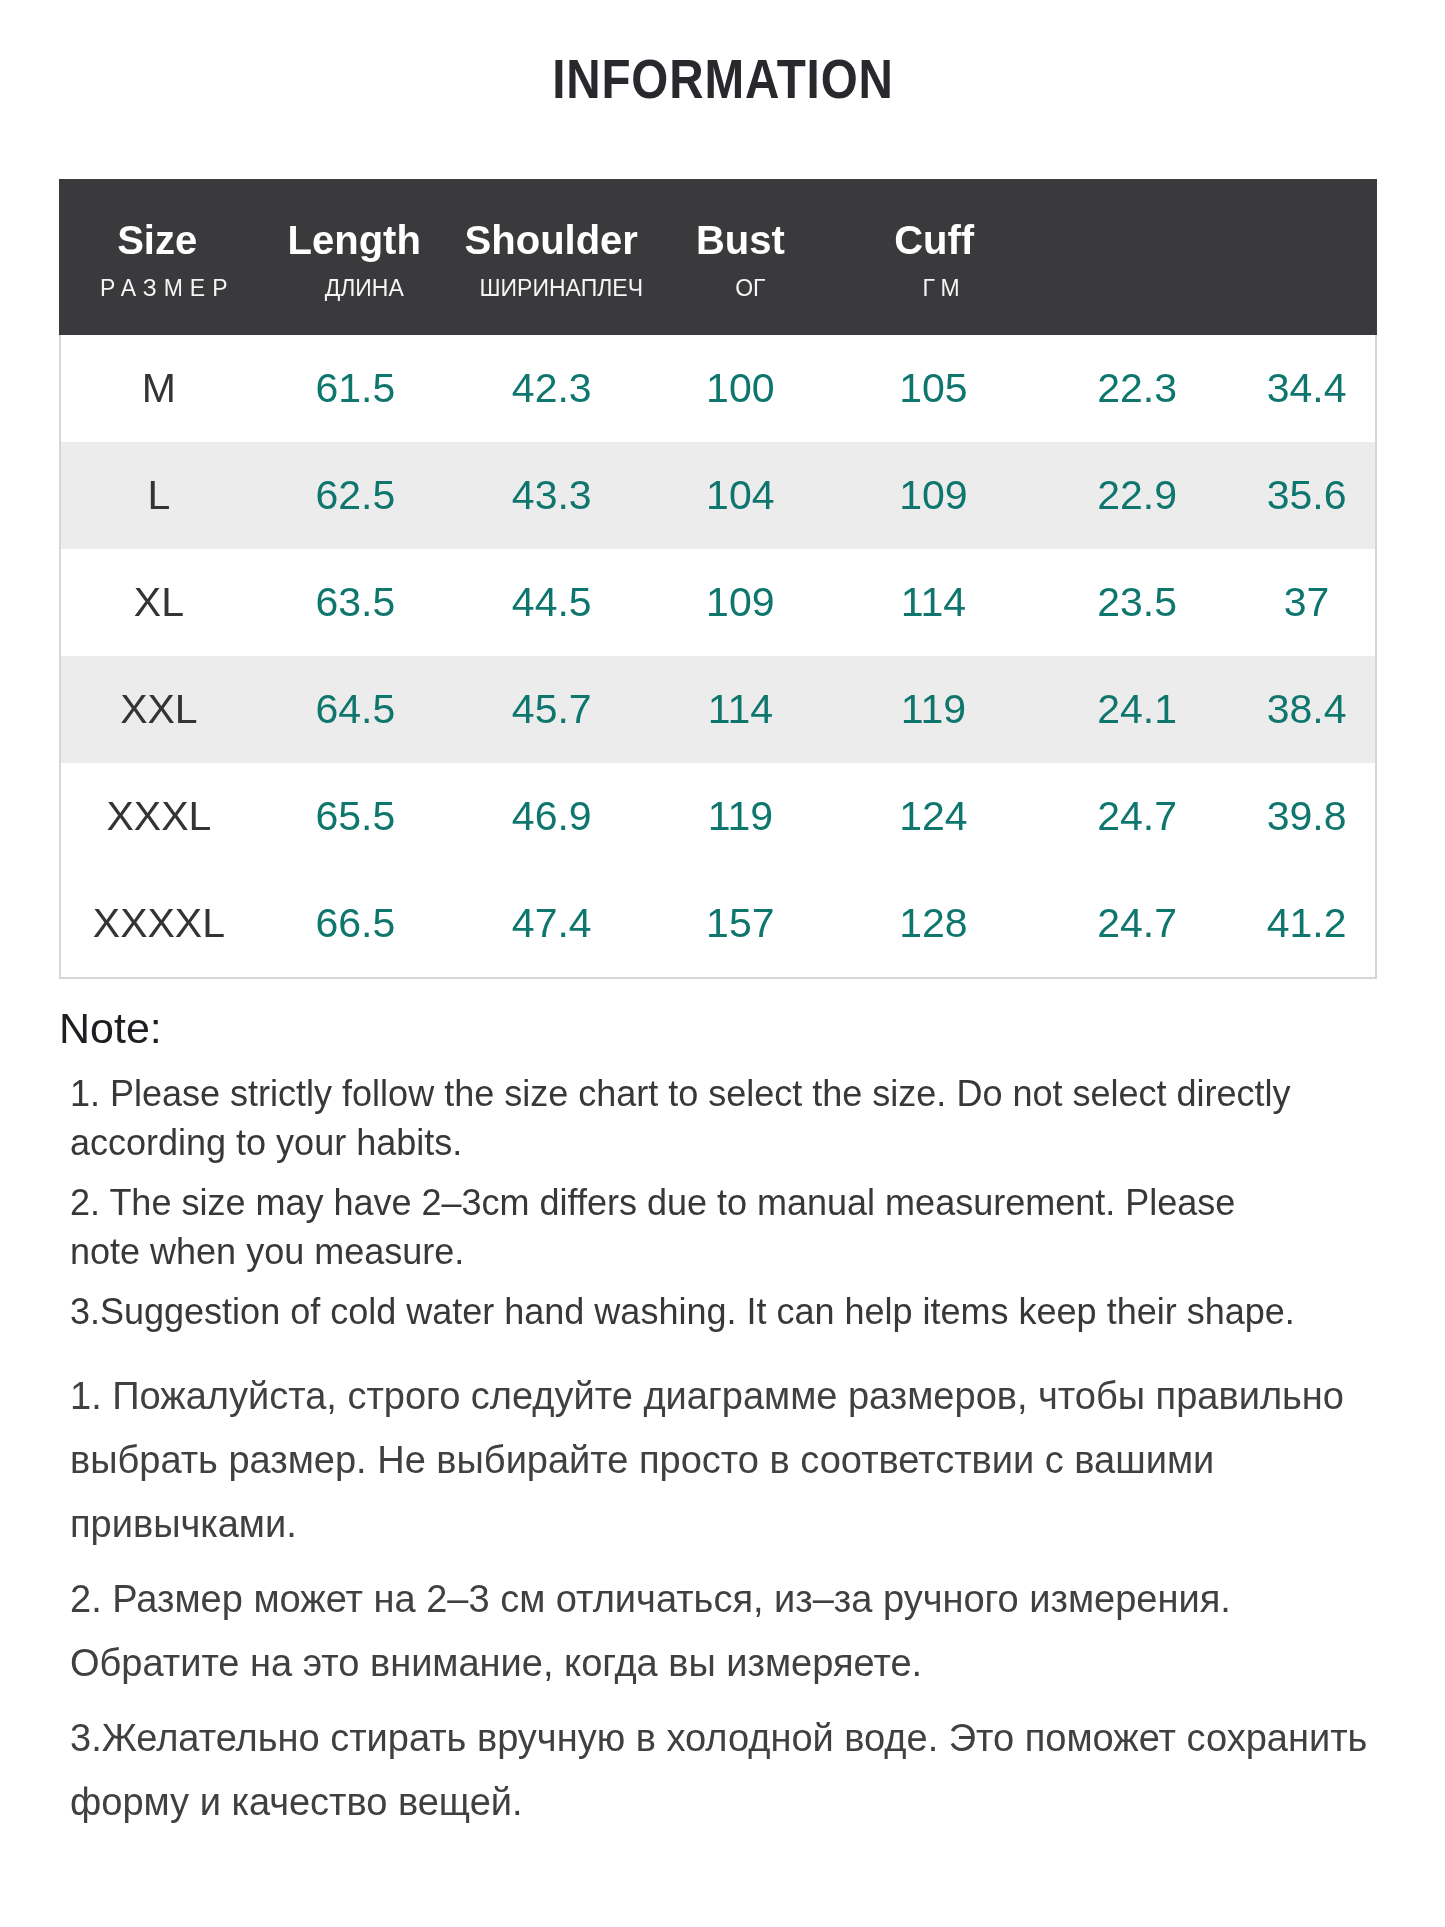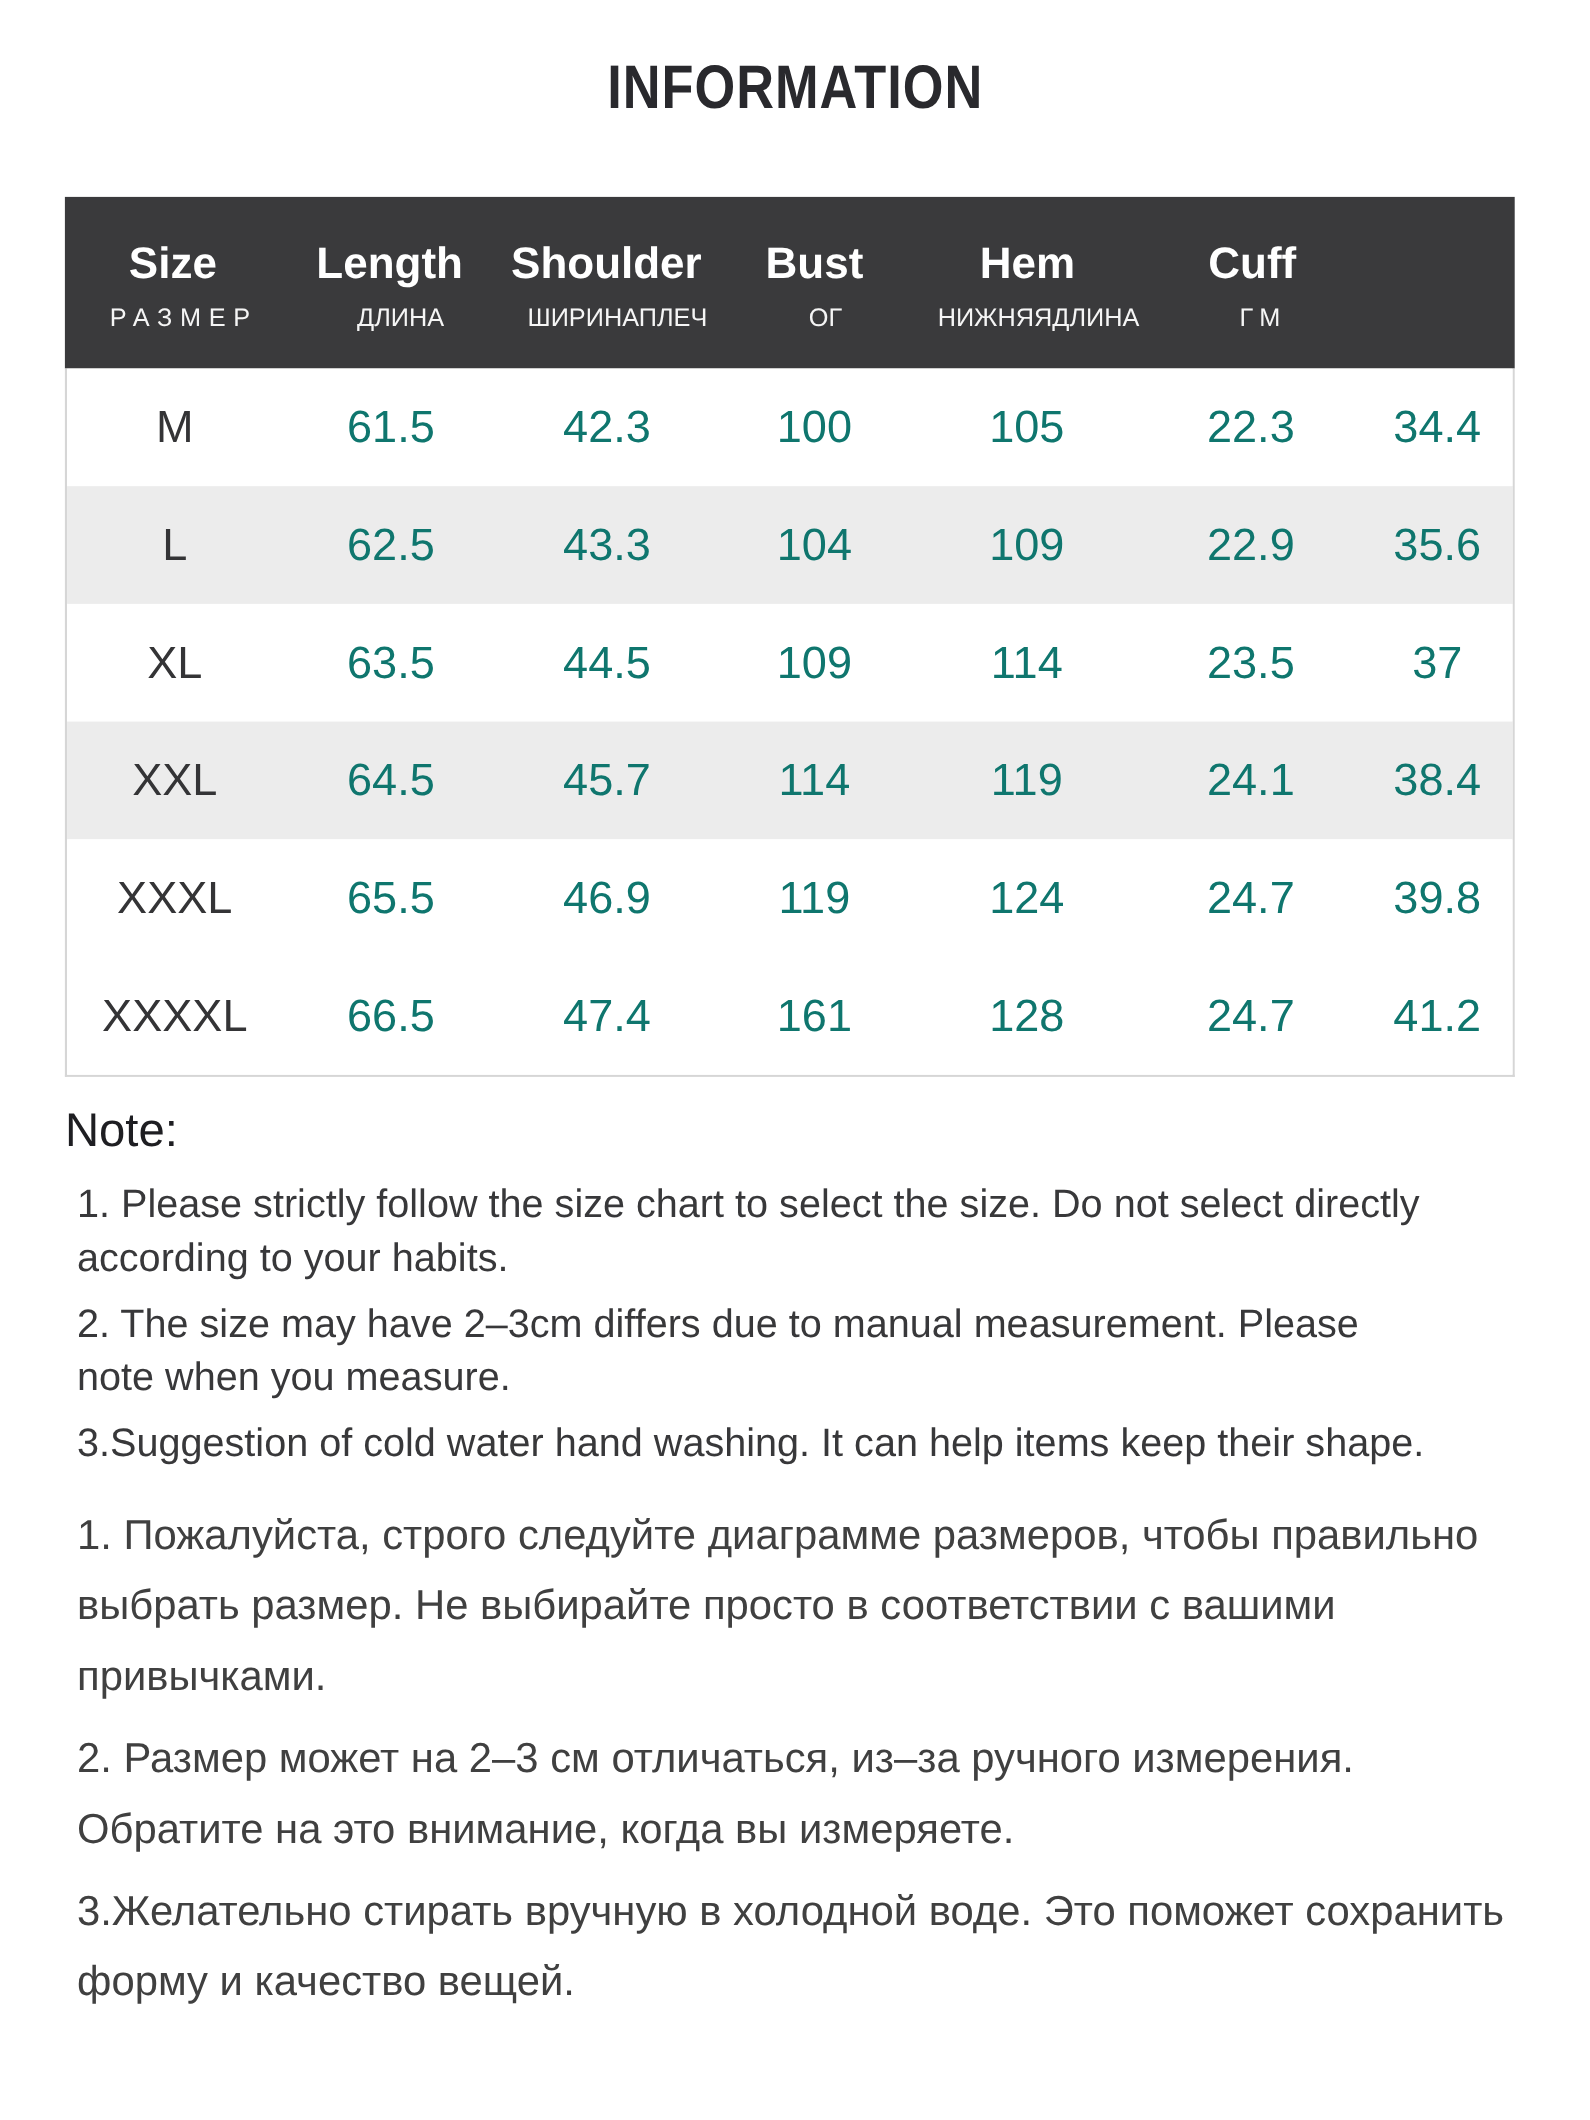--- a/index.html
+++ b/index.html
@@ -73,24 +73,20 @@
         </div>
         <div class="th-cell">
           <div class="th-en">Shoulder</div>
           <div class="th-ru">ШИРИНАПЛЕЧ</div>
         </div>
         <div class="th-cell">
           <div class="th-en">Bust</div>
           <div class="th-ru">ОГ</div>
         </div>
         <div class="th-cell">
-          <div class="th-en">Hem</div>
-          <div class="th-ru">НИЖНЯЯДЛИНА</div>
-        </div>
-        <div class="th-cell">
           <div class="th-en">Cuff</div>
           <div class="th-ru">ГМ</div>
         </div>
       </div>
     <div class="t-body" id="tbody">
         <div class="t-row">
           <div class="t-cell t-size">M</div>
           <div class="t-cell">61.5</div>
           <div class="t-cell">42.3</div>
           <div class="t-cell">100</div>
@@ -131,21 +127,21 @@
           <div class="t-cell">46.9</div>
           <div class="t-cell">119</div>
           <div class="t-cell">124</div>
           <div class="t-cell">24.7</div>
           <div class="t-cell">39.8</div>
         </div>
         <div class="t-row">
           <div class="t-cell t-size">XXXXL</div>
           <div class="t-cell">66.5</div>
           <div class="t-cell">47.4</div>
-          <div class="t-cell">161</div>
+          <div class="t-cell">157</div>
           <div class="t-cell">128</div>
           <div class="t-cell">24.7</div>
           <div class="t-cell">41.2</div>
         </div>
       </div>
   </div>
 
   <div class="note-heading-en">Note:</div>
   <div class="note-list-en" id="note-en">
       <div class="note-line">1. Please strictly follow the size chart  to select the size. Do not select directly according to your habits.</div>

